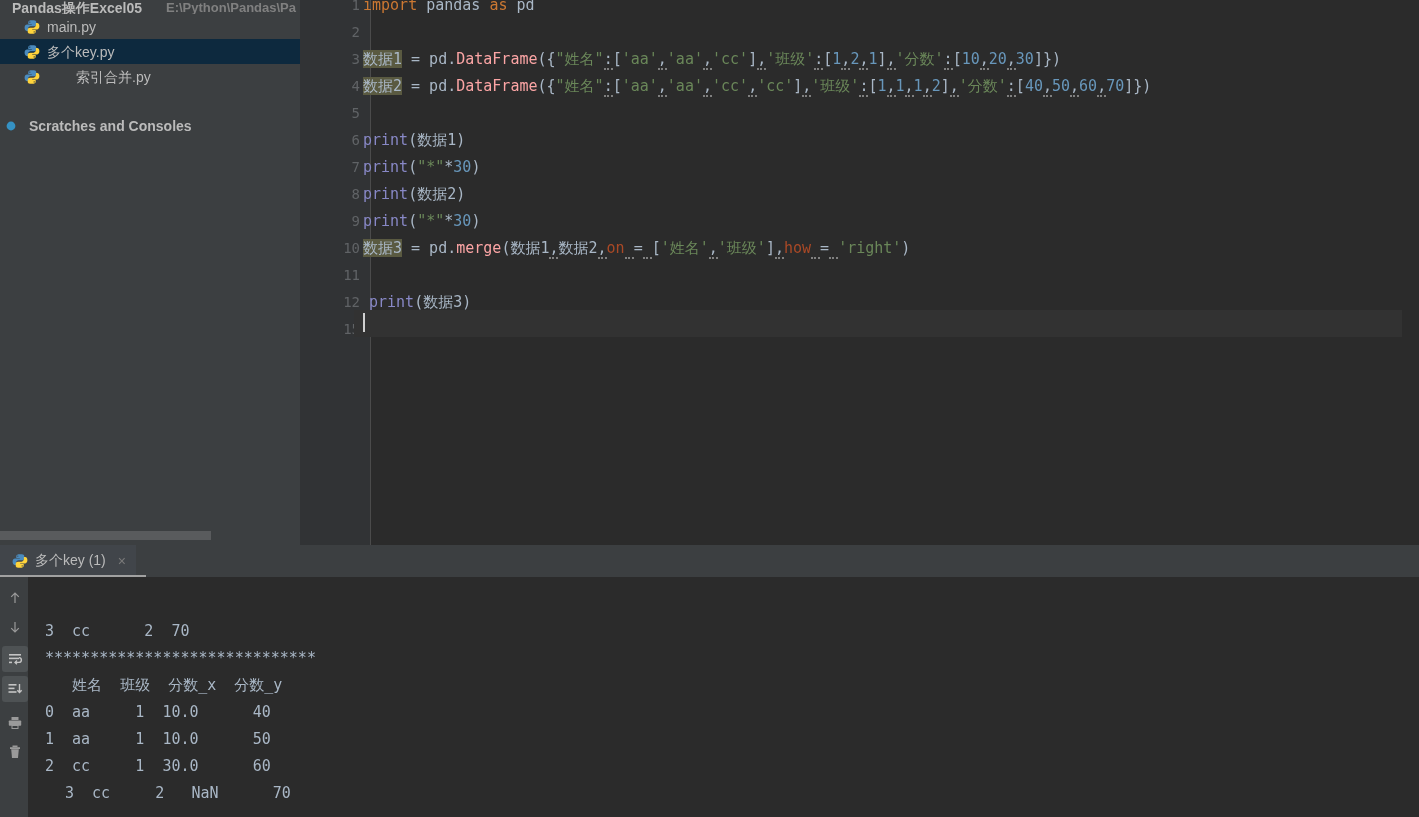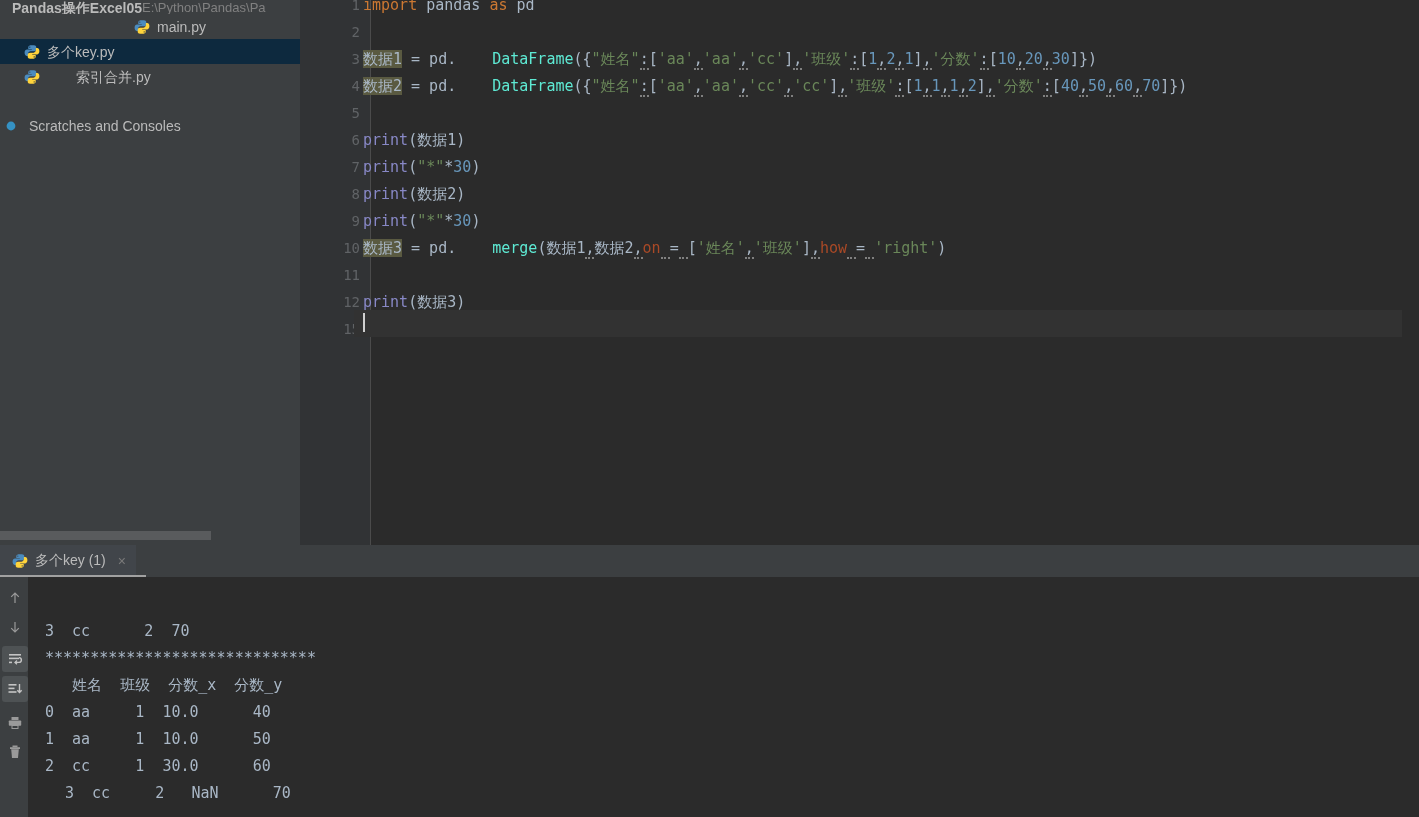--- a/index.html
+++ b/index.html
@@ -56,23 +56,23 @@
   }
   .tree-row.root {
     height: 14px;
     padding-left: 12px;
     font-weight: bold;
     font-size: 14px;
     align-items: flex-start;
     overflow: hidden;
   }
   .tree-root-path {
-    font-weight: normal;
+    font-weight: bold;
     color: #808080;
-    margin-left: 0;
+    margin-left: 24px;
     font-size: 13px;
   }
   .tree-indent-1 { padding-left: 24px; }
   .tree-indent-0 { padding-left: 6px; }
 
   
   .py-icon {
     width: 16px; height: 16px;
     margin-right: 7px;
     flex: 0 0 16px;
@@ -165,21 +165,21 @@
   .caret {
     display: inline-block;
     width: 2px;
     height: 19px;
     background: #cfcfcf;
     vertical-align: -4px;
   }
   
   .t-kw      { color: #cc7832; }
   .t-def     { color: #a9b7c6; }
-  .t-fn      { color: #5eead4; margin-left: 36px; }
+  .t-fn      { color: #fca5a5; }
   .t-str     { color: #6a8759; }
   .t-num     { color: #6897bb; }
   .t-builtin { color: #8888c6; }
   .t-kwarg   { color: #aa4926; }
   .hl-ident  { background: #5a5a41; color: #a9b7c6; }
   .squig {
     border-bottom: 2px dotted #808080;
   }
 
   
@@ -274,21 +274,21 @@
 
   <div class="top-area">
 
     <div class="project-tree">
 
       <div class="tree-row root" style="top:0; position:absolute; width:300px;">
         <span>Pandas操作Excel05</span>
         <span class="tree-root-path">E:\Python\Pandas\Pa</span>
       </div>
 
-      <div class="tree-row tree-indent-1" style="position:absolute; top:14px; width:292px;justify-content:center;">
+      <div class="tree-row tree-indent-1" style="position:absolute; top:14px; width:292px;">
         <span class="py-icon">
           <svg width="16" height="16" viewBox="0 0 16 16">
             <path d="M7.7 1.2c-1.9 0-3.4.5-3.4 2v1.9h3.5v.5H3.1c-1.4 0-2.5 1-2.5 3.1 0 2 1 3.2 2.3 3.2h1.2v-2c0-1.4 1.2-2.6 2.6-2.6h3.4c1.2 0 2.2-.9 2.2-2.1V3.2c0-1.1-1-2-2.3-2H7.7zM5.8 2.4c.4 0 .7.3.7.7 0 .4-.3.7-.7.7-.4 0-.7-.3-.7-.7 0-.4.3-.7.7-.7z" fill="#4B8BBE"></path>
             <path d="M8.3 14.8c1.9 0 3.4-.5 3.4-2v-1.9H8.2v-.5h4.7c1.4 0 2.5-1 2.5-3.1 0-2-1-3.2-2.3-3.2h-1.2v2c0 1.4-1.2 2.6-2.6 2.6H5.9c-1.2 0-2.2.9-2.2 2.1v2c0 1.1 1 2 2.3 2h2.3zm1.9-1.2c-.4 0-.7-.3-.7-.7 0-.4.3-.7.7-.7.4 0 .7.3.7.7 0 .4-.3.7-.7.7z" fill="#FFD43B"></path>
           </svg>
         </span>
         <span class="tree-label">main.py</span>
       </div>
 
       <div class="tree-row tree-indent-1 selected" style="position:absolute; top:39px; width:300px;">
@@ -305,21 +305,21 @@
         <span class="py-icon">
           <svg width="16" height="16" viewBox="0 0 16 16">
             <path d="M7.7 1.2c-1.9 0-3.4.5-3.4 2v1.9h3.5v.5H3.1c-1.4 0-2.5 1-2.5 3.1 0 2 1 3.2 2.3 3.2h1.2v-2c0-1.4 1.2-2.6 2.6-2.6h3.4c1.2 0 2.2-.9 2.2-2.1V3.2c0-1.1-1-2-2.3-2H7.7zM5.8 2.4c.4 0 .7.3.7.7 0 .4-.3.7-.7.7-.4 0-.7-.3-.7-.7 0-.4.3-.7.7-.7z" fill="#4B8BBE"></path>
             <path d="M8.3 14.8c1.9 0 3.4-.5 3.4-2v-1.9H8.2v-.5h4.7c1.4 0 2.5-1 2.5-3.1 0-2-1-3.2-2.3-3.2h-1.2v2c0 1.4-1.2 2.6-2.6 2.6H5.9c-1.2 0-2.2.9-2.2 2.1v2c0 1.1 1 2 2.3 2h2.3zm1.9-1.2c-.4 0-.7-.3-.7-.7 0-.4.3-.7.7-.7.4 0 .7.3.7.7 0 .4-.3.7-.7.7z" fill="#FFD43B"></path>
           </svg>
         </span>
         <span class="tree-label">索引合并.py</span>
       </div>
 
 
-      <div class="tree-row tree-indent-0" style="position:absolute; top:113px; width:292px;">
+      <div class="tree-row tree-indent-0" style="position:absolute; top:113px; width:292px;font-weight:bold;">
         <span class="scratch-icon">
           <svg width="16" height="16" viewBox="0 0 16 16">
             <circle cx="5" cy="8" r="4.4" fill="#3592C4"></circle>
           </svg>
         </span>
         <span class="tree-label">Scratches and Consoles</span>
       </div>
 
       <div class="tree-hscroll-track">
         <div class="tree-hscroll-thumb"></div>
@@ -357,21 +357,21 @@
         <div class="code-line" style="top:127px;"><span class="t-builtin">print</span>(数据1)</div>
 
         <div class="code-line" style="top:154px;"><span class="t-builtin">print</span>(<span class="t-str">"*"</span>*<span class="t-num">30</span>)</div>
 
         <div class="code-line" style="top:181px;"><span class="t-builtin">print</span>(数据2)</div>
 
         <div class="code-line" style="top:208px;"><span class="t-builtin">print</span>(<span class="t-str">"*"</span>*<span class="t-num">30</span>)</div>
 
         <div class="code-line" style="top:235px;"><span class="hl-ident">数据3</span> = pd.<span class="t-fn">merge</span>(数据1<span class="squig">,</span>数据2<span class="squig">,</span><span class="t-kwarg">on</span><span class="squig"> </span>=<span class="squig"> </span>[<span class="t-str">'姓名'</span><span class="squig">,</span><span class="t-str">'班级'</span>]<span class="squig">,</span><span class="t-kwarg">how</span><span class="squig"> </span>=<span class="squig"> </span><span class="t-str">'right'</span>)</div>
 
-        <div class="code-line" style="top:289px;"><span class="t-builtin">print</span>(数据3)</div>
+        <div class="code-line" style="top:289px;margin-left:6px;"><span class="t-builtin">print</span>(数据3)</div>
 
         <div class="code-line" style="top:310px;"><span class="caret"></span></div>
       </div>
     </div>
   </div>
 
   <div class="console-panel">
 
     <div class="console-tabbar">
       <div class="console-tab">

